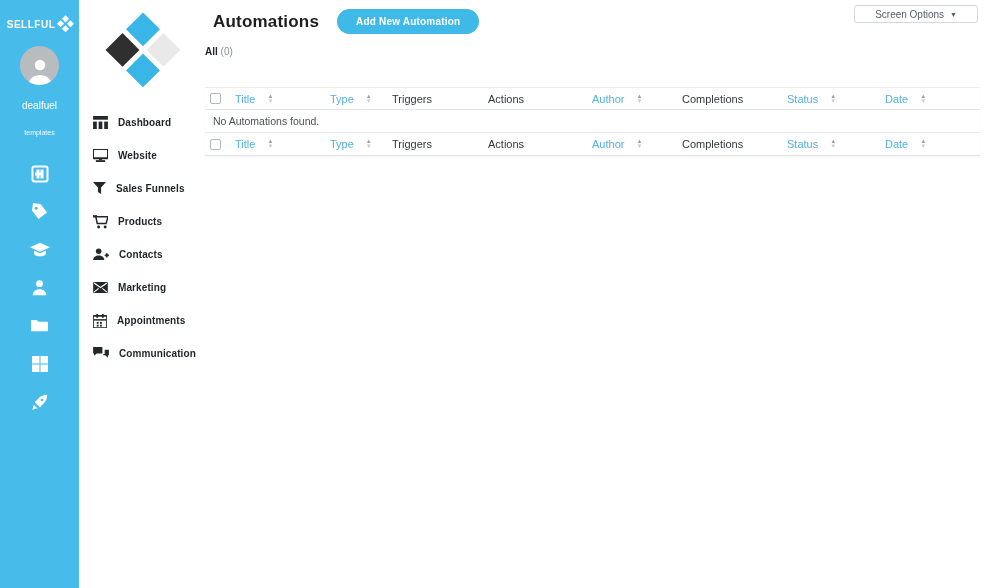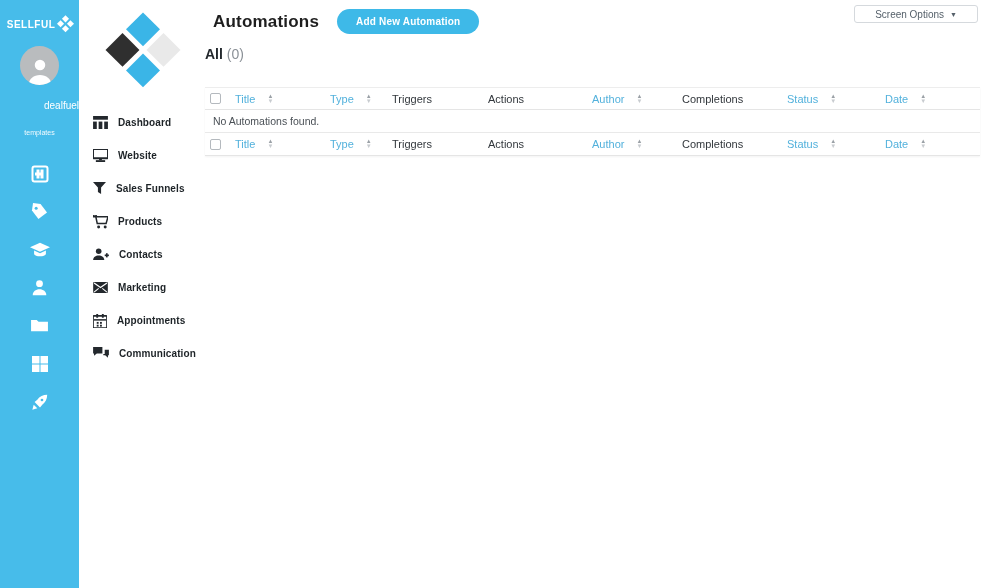--- a/index.html
+++ b/index.html
@@ -6,21 +6,21 @@
   html,body { width:1000px; height:588px; background:#fff; font-family:"Liberation Sans", sans-serif; }
   .app { position:relative; width:1000px; height:588px; overflow:hidden; background:#fff; }
 
   
   .rail { position:absolute; left:0; top:0; width:79px; height:588px; background:#47BCEA; }
   .brand { position:absolute; top:18px; left:0; width:79px; display:flex; align-items:center; justify-content:center; gap:4px; }
   .brand-text { color:#fff; font-size:10px; font-weight:bold; letter-spacing:.5px; }
   .mini-diamonds { width:13px; height:13px; transform:rotate(45deg); display:grid; grid-template-columns:5px 5px; grid-template-rows:5px 5px; gap:2px; }
   .mini-diamonds span { background:#fff; display:block; }
   .avatar { position:absolute; top:46px; left:20px; width:39px; height:39px; border-radius:50%; background:#b9bcbe; overflow:hidden; display:flex; align-items:flex-end; justify-content:center; }
-  .username { position:absolute; top:100px; width:79px; text-align:right; color:#fff; font-size:10px; }
+  .username { position:absolute; top:100px; width:79px; text-align:center; color:#fff; font-size:10px; }
   .subtitle { position:absolute; top:129px; width:79px; text-align:center; color:rgba(255,255,255,.92); font-size:7px; }
   .rail-icons { position:absolute; top:163px; left:0; width:79px; display:flex; flex-direction:column; align-items:center; gap:17px; }
   .rail-item { width:22px; height:21px; display:flex; align-items:center; justify-content:center; cursor:pointer; }
   .rail-item svg { fill:#fff; stroke:#fff; }
 
   
   .nav { position:absolute; left:79px; top:0; width:126px; height:588px; background:#fff; }
   .logo { position:absolute; left:36px; top:24px; width:56px; height:56px; transform:rotate(45deg); display:grid; grid-template-columns:24px 24px; grid-template-rows:24px 24px; gap:5px; }
   .logo span { display:block; }
   .nav-items { position:absolute; top:106px; left:0; width:126px; }
@@ -28,21 +28,21 @@
   .nav-item svg { fill:#23282d; flex:0 0 auto; }
   .nav-label { font-size:10px; color:#1d2327; font-weight:bold; letter-spacing:.1px; }
   .nav-item.reports { margin-top:23px; }
 
   
   .main { position:absolute; left:205px; top:0; width:795px; height:588px; background:#fff; }
   .screen-options { position:absolute; top:5px; right:22px; height:18px; padding:0 20px; background:#fff; border:1px solid #d5d9dd; border-radius:3px; display:flex; align-items:center; gap:6px; font-size:10px; color:#55606a; cursor:pointer; }
   .so-caret { font-size:7px; color:#55606a; }
   .page-title { position:absolute; left:8px; top:12px; font-size:17px; font-weight:bold; color:#1e1e1e; letter-spacing:.2px; }
   .add-btn { position:absolute; left:132px; top:9px; height:25px; padding:0 19px; border:none; border-radius:13px; background:#3EB9E8; color:#fff; font-size:10px; font-weight:bold; font-family:"Liberation Sans",sans-serif; cursor:pointer; letter-spacing:.2px; }
-  .filter-row { position:absolute; left:0; top:46px; font-size:14px; }
+  .filter-row { position:absolute; left:0; top:46px; font-size:10px; }
   .filter-all { font-weight:bold; color:#23282d; cursor:pointer; }
   .filter-count { color:#8b9197; }
 
   
   .table { position:absolute; left:0; top:87px; width:775px; background:#fff; border-top:1px solid #ededed; box-shadow:0 1px 2px rgba(0,0,0,.05); }
   .t-row { display:grid; grid-template-columns:30px 95px 62px 96px 104px 90px 105px 98px 1fr; align-items:center; }
   .t-head { height:22px; border-bottom:1px solid #e5e5e5; }
   .t-foot { height:23px; border-bottom:1px solid #e5e5e5; }
   .t-cell { display:flex; align-items:center; gap:12px; font-size:11px; }
   .cb-cell { padding-left:5px; }

